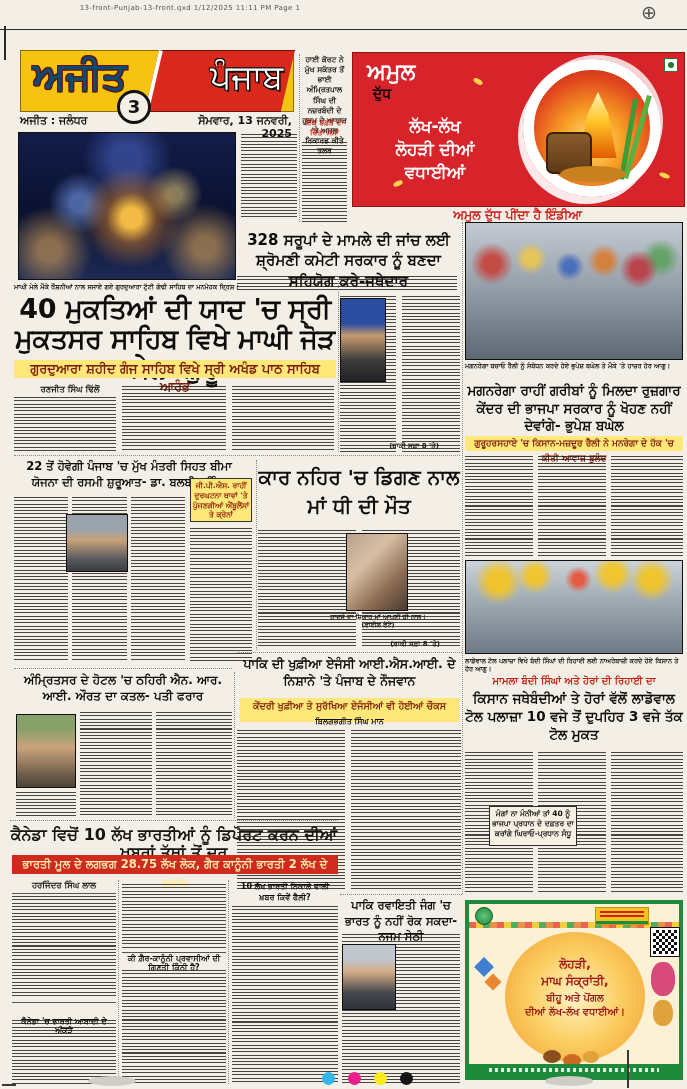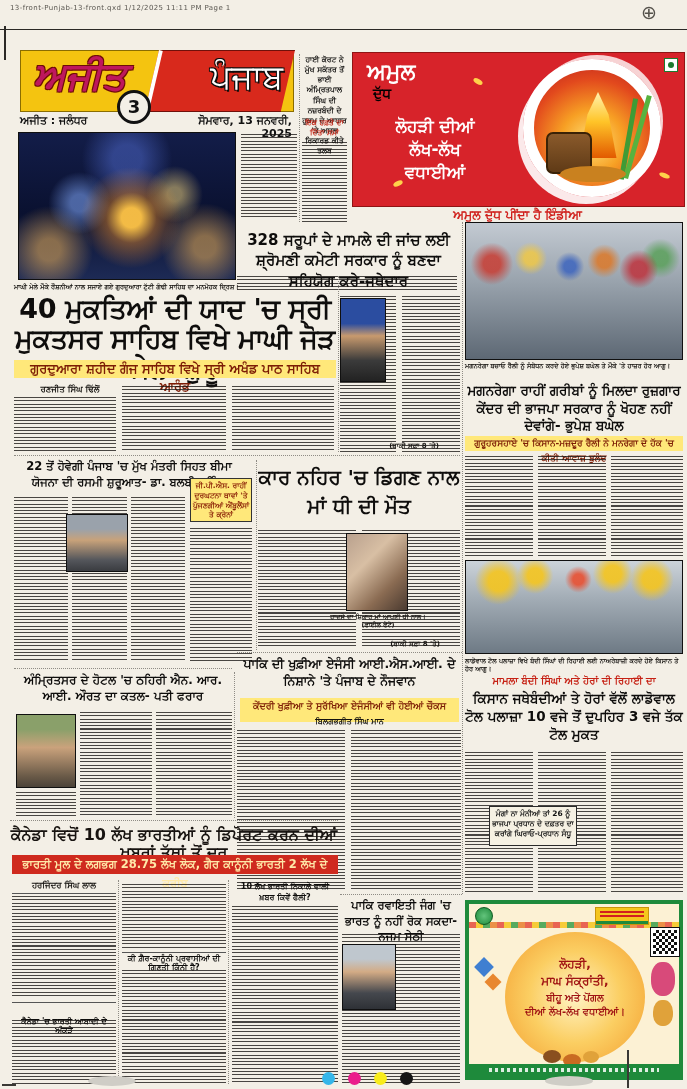--- a/index.html
+++ b/index.html
@@ -15,48 +15,48 @@
   .vdot{border-left:1px dotted #8f8c85;}
   .hdot{border-top:1px dotted #8f8c85;}
   .photo{border:1px solid #101010;box-sizing:border-box;}
   .cont{font-weight:bold;font-size:7px;text-align:center;color:#14120f;}
 </style>
 </head>
 <body>
 
 <div id="paper">
 
-  <div class="abs" style="left:10px;top:4px;width:360px;font-size:7px;color:#5a5751;letter-spacing:.4px;">13-front-Punjab-13-front.qxd  1/12/2025  11:11 PM  Page 1</div>
+  <div class="abs" style="left:10px;top:4px;width:360px;font-size:7px;color:#5a5751;letter-spacing:.4px;text-align:center;">13-front-Punjab-13-front.qxd  1/12/2025  11:11 PM  Page 1</div>
   <div class="abs" style="left:641px;top:1px;font-size:19px;color:#55524c;">⊕</div>
   <div class="abs" style="left:0;top:29px;width:687px;height:1px;background:#2b2926;"></div>
   <div class="abs" style="left:4px;top:26px;width:2px;height:34px;background:#2b2926;"></div>
 
   <div class="abs" style="left:20px;top:50px;width:272px;height:60px;background:#f4c410;border:1px solid #8a6d00;">
     <div class="abs" style="right:-2px;top:-1px;width:132px;height:60px;background:#d8291c;border-left:4px solid #fff;transform:skewX(-13deg);transform-origin:top;border-top:1px solid #70100a;border-bottom:1px solid #70100a;"></div>
-    <div class="abs" style="left:12px;top:6px;font-size:38px;font-weight:900;color:#be185d;text-shadow:1px 1px 0 #6e0d06,-1px -1px 0 #6e0d06,1px -1px 0 #6e0d06,-1px 1px 0 #6e0d06;line-height:1;font-style:italic;">ਅਜੀਤ</div>
+    <div class="abs" style="left:12px;top:6px;font-size:38px;font-weight:900;color:#0c4a6e;text-shadow:1px 1px 0 #6e0d06,-1px -1px 0 #6e0d06,1px -1px 0 #6e0d06,-1px 1px 0 #6e0d06;line-height:1;">ਅਜੀਤ</div>
     <div class="abs" style="right:10px;top:9px;font-size:33px;font-weight:400;color:#ffffff;text-shadow:1.5px 1.5px 0 #0d0d0d,-1px -1px 0 #0d0d0d,1px -1px 0 #0d0d0d,-1px 1px 0 #0d0d0d;line-height:1;">ਪੰਜਾਬ</div>
   </div>
   <div class="abs" style="left:117px;top:90px;width:28px;height:28px;border:3px solid #111;border-radius:50%;background:#f3efe6;font-size:18px;font-weight:bold;text-align:center;line-height:27px;">3</div>
   <div class="abs" style="left:20px;top:114px;font-size:11px;font-weight:800;">ਅਜੀਤ : ਜਲੰਧਰ</div>
   <div class="abs" style="left:168px;top:114px;width:124px;font-size:11px;font-weight:800;text-align:right;">ਸੋਮਵਾਰ, 13 ਜਨਵਰੀ, 2025</div>
 
   <div class="abs vdot" style="left:299px;top:54px;height:168px;"></div>
   <div class="abs h" style="left:302px;top:55px;width:45px;font-size:7.5px;line-height:1.35;">ਹਾਈ ਕੋਰਟ ਨੇ ਮੁੱਖ ਸਕੱਤਰ ਤੋਂ ਭਾਈ ਅੰਮ੍ਰਿਤਪਾਲ ਸਿੰਘ ਦੀ ਨਜ਼ਰਬੰਦੀ ਦੇ ਹੁਕਮ ਦੇ ਆਧਾਰ 'ਤੇ ਅਸਲ ਰਿਕਾਰਡ ਕੀਤੇ ਤਲਬ</div>
   <div class="abs h" style="left:302px;top:118px;width:45px;font-size:7.5px;color:#c41f10;line-height:1.3;">ਇਕ ਹਫ਼ਤੇ ਦਾ ਦਿੱਤਾ ਸਮਾਂ</div>
   <div class="abs greek" style="left:302px;top:142px;width:45px;height:80px;"></div>
 
   <div class="abs" style="left:352px;top:52px;width:331px;height:153px;background:#d7232a;border:1px solid #8f1414;">
     <div class="abs" style="right:6px;top:5px;width:12px;height:12px;background:#fff;border:1px solid #1e7a2e;">
       <div class="abs" style="left:3px;top:3px;width:6px;height:6px;border-radius:50%;background:#1e7a2e;"></div>
     </div>
     <div class="abs" style="left:14px;top:8px;font-size:22px;font-weight:900;color:#fff;line-height:1;">ਅਮੁਲ</div>
     <div class="abs" style="left:20px;top:32px;font-size:14px;font-weight:800;color:#000000;">ਦੁੱਧ</div>
     <div class="abs" style="left:6px;top:62px;width:152px;text-align:center;color:#fff;font-weight:900;font-size:17px;line-height:1.35;">
+      <div>ਲੱਖ-ਲੱਖ</div>
       <div>ਲੋਹੜੀ ਦੀਆਂ</div>
-      <div>ਲੱਖ-ਲੱਖ</div>
       <div>ਵਧਾਈਆਂ</div>
     </div>
     <div class="abs" style="left:170px;top:6px;width:138px;height:138px;border-radius:50%;border:11px solid #fff;box-sizing:border-box;background:radial-gradient(circle at 50% 62%, #ffe27a 0%, #f7a024 34%, #e2491d 68%, #b81f1d 100%);box-shadow:-6px 8px 0 -1px rgba(255,255,255,.9), 5px -7px 0 -3px rgba(255,255,255,.8);">
       <div class="abs" style="left:42px;top:22px;width:44px;height:66px;background:linear-gradient(#fff3b0,#ffc428 45%,#e25a00);clip-path:polygon(50% 0,74% 34%,92% 100%,8% 100%,26% 34%);"></div>
       <div class="abs" style="left:12px;top:62px;width:42px;height:38px;border-radius:7px;background:linear-gradient(#8a5a2b,#5f3a16);border:2px solid #3a2206;"></div>
       <div class="abs" style="left:92px;top:28px;width:5px;height:82px;background:#3f9b35;transform:rotate(10deg);"></div>
       <div class="abs" style="left:101px;top:24px;width:5px;height:86px;background:#57b23f;transform:rotate(16deg);"></div>
       <div class="abs" style="left:26px;top:96px;width:66px;height:16px;border-radius:50%;background:#c9811f;"></div>
     </div>
     <div class="abs" style="left:120px;top:26px;width:10px;height:5px;border-radius:50%;background:#ffd24a;transform:rotate(30deg);"></div>
@@ -131,21 +131,21 @@
       radial-gradient(circle at 52% 20%, rgba(232,80,50,.9) 0 4%, transparent 10%),
       radial-gradient(circle at 68% 14%, rgba(245,197,30,.9) 0 5%, transparent 12%),
       radial-gradient(circle at 86% 20%, rgba(245,197,30,.9) 0 4.5%, transparent 11%),
       linear-gradient(#ccd3d9 0%, #a3adb6 40%, #6e7a85 100%);"></div>
   <div class="abs cap" style="left:465px;top:657px;width:218px;">ਲਾਡੋਵਾਲ ਟੋਲ ਪਲਾਜ਼ਾ ਵਿਖੇ ਬੰਦੀ ਸਿੰਘਾਂ ਦੀ ਰਿਹਾਈ ਲਈ ਨਾਅਰੇਬਾਜ਼ੀ ਕਰਦੇ ਹੋਏ ਕਿਸਾਨ ਤੇ ਹੋਰ ਆਗੂ।</div>
   <div class="abs h" style="left:465px;top:675px;width:218px;font-size:10px;color:#c62114;">ਮਾਮਲਾ ਬੰਦੀ ਸਿੰਘਾਂ ਅਤੇ ਹੋਰਾਂ ਦੀ ਰਿਹਾਈ ਦਾ</div>
   <div class="abs h" style="left:465px;top:689px;width:218px;font-size:13.5px;line-height:1.35;">ਕਿਸਾਨ ਜਥੇਬੰਦੀਆਂ ਤੇ ਹੋਰਾਂ ਵੱਲੋਂ ਲਾਡੋਵਾਲ ਟੋਲ ਪਲਾਜ਼ਾ 10 ਵਜੇ ਤੋਂ ਦੁਪਹਿਰ 3 ਵਜੇ ਤੱਕ ਟੋਲ ਮੁਕਤ</div>
   <div class="abs greek" style="left:465px;top:752px;width:68px;height:142px;"></div>
   <div class="abs greek" style="left:538px;top:752px;width:68px;height:142px;"></div>
   <div class="abs greek" style="left:611px;top:752px;width:72px;height:142px;"></div>
-  <div class="abs" style="left:489px;top:806px;width:88px;height:40px;background:#f6f1e3;border:1.5px solid #2a2a2a;box-sizing:border-box;font-size:7.5px;font-weight:800;text-align:center;line-height:1.35;padding:2px 1px;">ਮੰਗਾਂ ਨਾ ਮੰਨੀਆਂ ਤਾਂ 26 ਨੂੰ ਭਾਜਪਾ ਪ੍ਰਧਾਨ ਦੇ ਦਫ਼ਤਰ ਦਾ ਕਰਾਂਗੇ ਘਿਰਾਓ-ਪ੍ਰਧਾਨ ਸੰਧੂ</div>
+  <div class="abs" style="left:489px;top:806px;width:88px;height:40px;background:#f6f1e3;border:1.5px solid #2a2a2a;box-sizing:border-box;font-size:7.5px;font-weight:800;text-align:center;line-height:1.35;padding:2px 1px;">ਮੰਗਾਂ ਨਾ ਮੰਨੀਆਂ ਤਾਂ 40 ਨੂੰ ਭਾਜਪਾ ਪ੍ਰਧਾਨ ਦੇ ਦਫ਼ਤਰ ਦਾ ਕਰਾਂਗੇ ਘਿਰਾਓ-ਪ੍ਰਧਾਨ ਸੰਧੂ</div>
 
   <div class="abs hdot" style="left:14px;top:668px;width:218px;"></div>
   <div class="abs hdot" style="left:237px;top:652px;width:225px;"></div>
   <div class="abs vdot" style="left:234px;top:672px;height:146px;"></div>
 
   <div class="abs h" style="left:14px;top:672px;width:218px;font-size:12px;line-height:1.35;">ਅੰਮ੍ਰਿਤਸਰ ਦੇ ਹੋਟਲ 'ਚ ਠਹਿਰੀ ਐਨ. ਆਰ. ਆਈ. ਔਰਤ ਦਾ ਕਤਲ- ਪਤੀ ਫਰਾਰ</div>
   <div class="abs photo" style="left:16px;top:714px;width:60px;height:74px;background:linear-gradient(#8aa06a 0%,#8aa06a 20%,#caa27c 45%,#6a5a48 85%,#4c4338 100%);"></div>
   <div class="abs greek" style="left:80px;top:712px;width:72px;height:106px;"></div>
   <div class="abs greek" style="left:156px;top:712px;width:76px;height:106px;"></div>
   <div class="abs greek" style="left:16px;top:792px;width:60px;height:26px;"></div>

